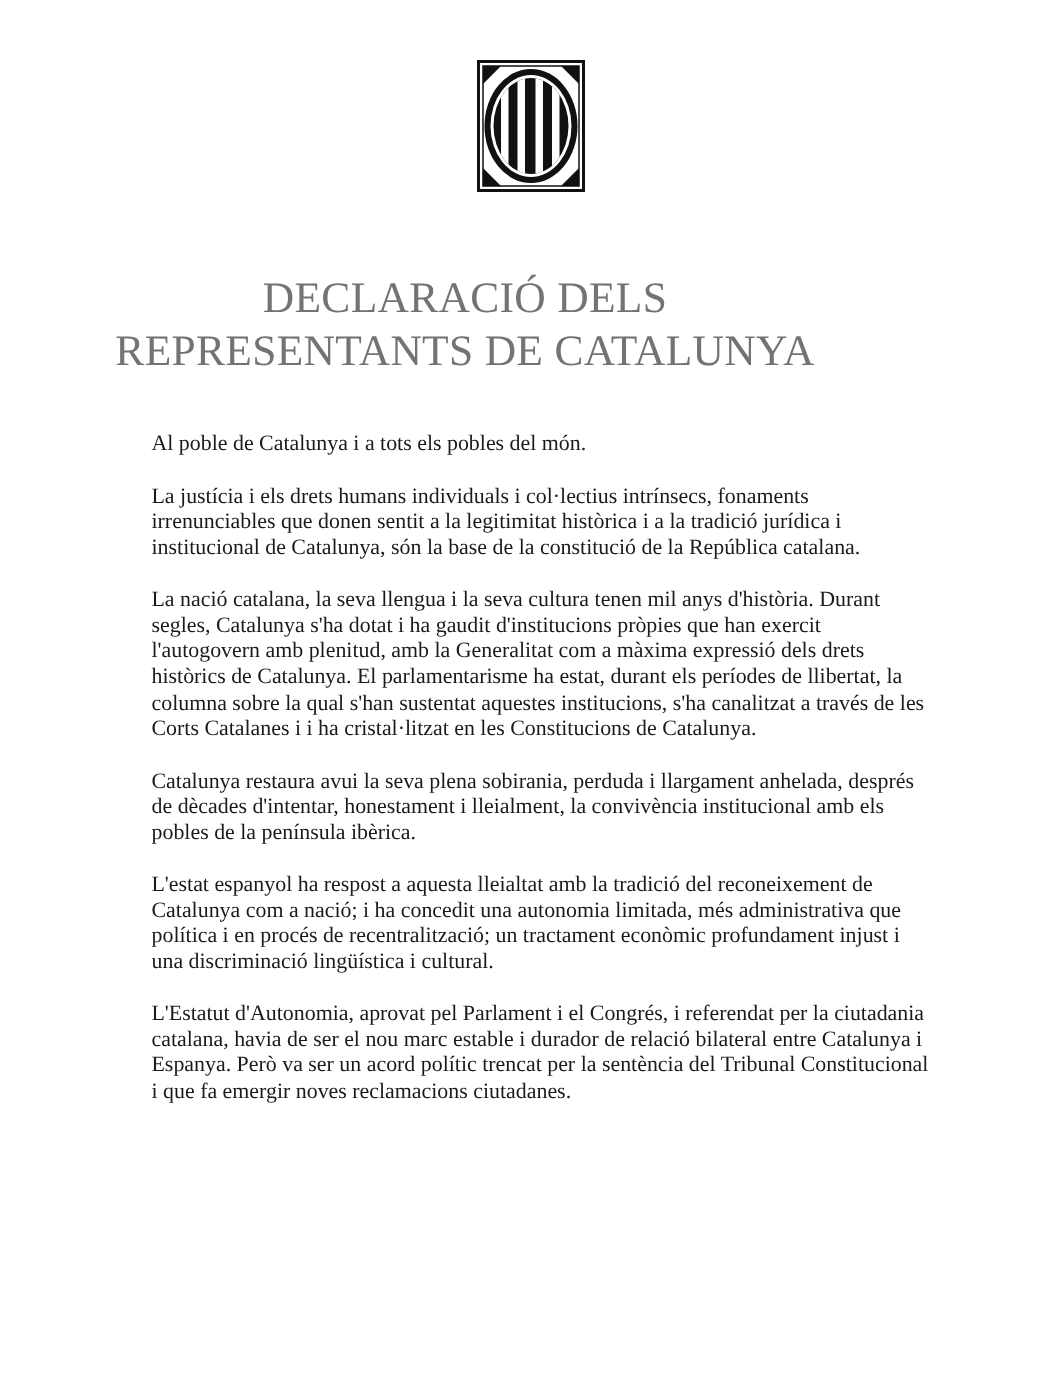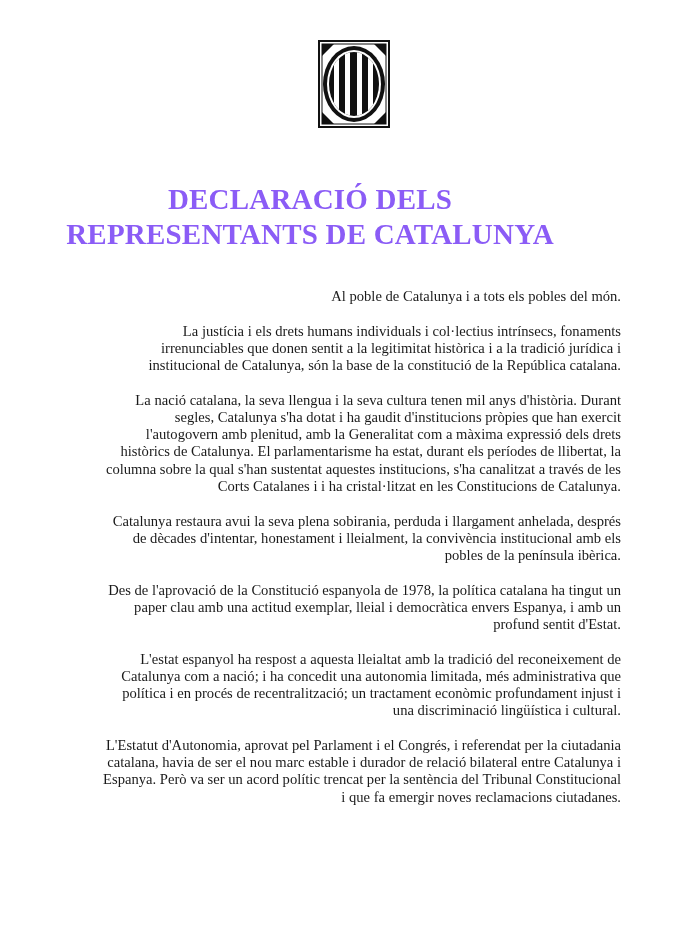--- a/index.html
+++ b/index.html
@@ -1,20 +1,20 @@
 <!DOCTYPE html>
 <html><head>
 <meta charset="utf-8">
 <style>
   html, body { margin: 0; padding: 0; background: #ffffff; }
   body { width: 700px; height: 933px; position: relative; overflow: hidden; font-family: "Liberation Serif", serif; color: #1a1a1a; }
   .emblem { position: absolute; left: 318px; top: 40px; width: 72px; height: 88px; }
-  .title { position: absolute; left: 0; width: 620px; top: 182px; text-align: center; font-weight: bold; font-size: 29px; line-height: 35px; letter-spacing: 0.2px; color: #8b5cf6; margin: 0; }
+  .title { position: absolute; left: 0; width: 620px; top: 182px; text-align: center; font-weight: normal; font-size: 29px; line-height: 35px; letter-spacing: 0.2px; color: #737373; margin: 0; }
   .body-text { position: absolute; left: 101px; top: 288px; width: 520px; font-size: 14.6px; line-height: 17.2px; }
-  .body-text p { margin: 0 0 17.5px 0; text-align: right; }
+  .body-text p { margin: 0 0 17.5px 0; }
 </style>
 </head>
 <body>
 
 <svg class="emblem" viewBox="0 0 72 88">
   <rect x="1" y="1" width="70" height="86" fill="#fff" stroke="#111" stroke-width="2"></rect>
   <rect x="4" y="4" width="64" height="80" fill="none" stroke="#111" stroke-width="1"></rect>
   <path d="M4 4 L16 4 Q10 10 4 16 Z" fill="#111"></path>
   <path d="M68 4 L56 4 Q62 10 68 16 Z" fill="#111"></path>
   <path d="M4 84 L16 84 Q10 78 4 72 Z" fill="#111"></path>
@@ -36,16 +36,15 @@
 <h1 class="title">
   <span>DECLARACIÓ DELS</span><br>
   <span>REPRESENTANTS DE CATALUNYA</span>
 </h1>
 
 <div class="body-text">
   <p>Al poble de Catalunya i a tots els pobles del món.</p>
   <p>La justícia i els drets humans individuals i col·lectius intrínsecs, fonaments irrenunciables que donen sentit a la legitimitat històrica i a la tradició jurídica i institucional de Catalunya, són la base de la constitució de la República catalana.</p>
   <p>La nació catalana, la seva llengua i la seva cultura tenen mil anys d'història. Durant segles, Catalunya s'ha dotat i ha gaudit d'institucions pròpies que han exercit l'autogovern amb plenitud, amb la Generalitat com a màxima expressió dels drets històrics de Catalunya. El parlamentarisme ha estat, durant els períodes de llibertat, la columna sobre la qual s'han sustentat aquestes institucions, s'ha canalitzat a través de les Corts Catalanes i i ha cristal·litzat en les Constitucions de Catalunya.</p>
   <p>Catalunya restaura avui la seva plena sobirania, perduda i llargament anhelada, després de dècades d'intentar, honestament i lleialment, la convivència institucional amb els pobles de la península ibèrica.</p>
-  <p>Des de l'aprovació de la Constitució espanyola de 1978, la política catalana ha tingut un paper clau amb una actitud exemplar, lleial i democràtica envers Espanya, i amb un profund sentit d'Estat.</p>
   <p>L'estat espanyol ha respost a aquesta lleialtat amb la tradició del reconeixement de Catalunya com a nació; i ha concedit una autonomia limitada, més administrativa que política i en procés de recentralització; un tractament econòmic profundament injust i una discriminació lingüística i cultural.</p>
   <p>L'Estatut d'Autonomia, aprovat pel Parlament i el Congrés, i referendat per la ciutadania catalana, havia de ser el nou marc estable i durador de relació bilateral entre Catalunya i Espanya. Però va ser un acord polític trencat per la sentència del Tribunal Constitucional i que fa emergir noves reclamacions ciutadanes.</p>
 </div>
 
 </body></html>

